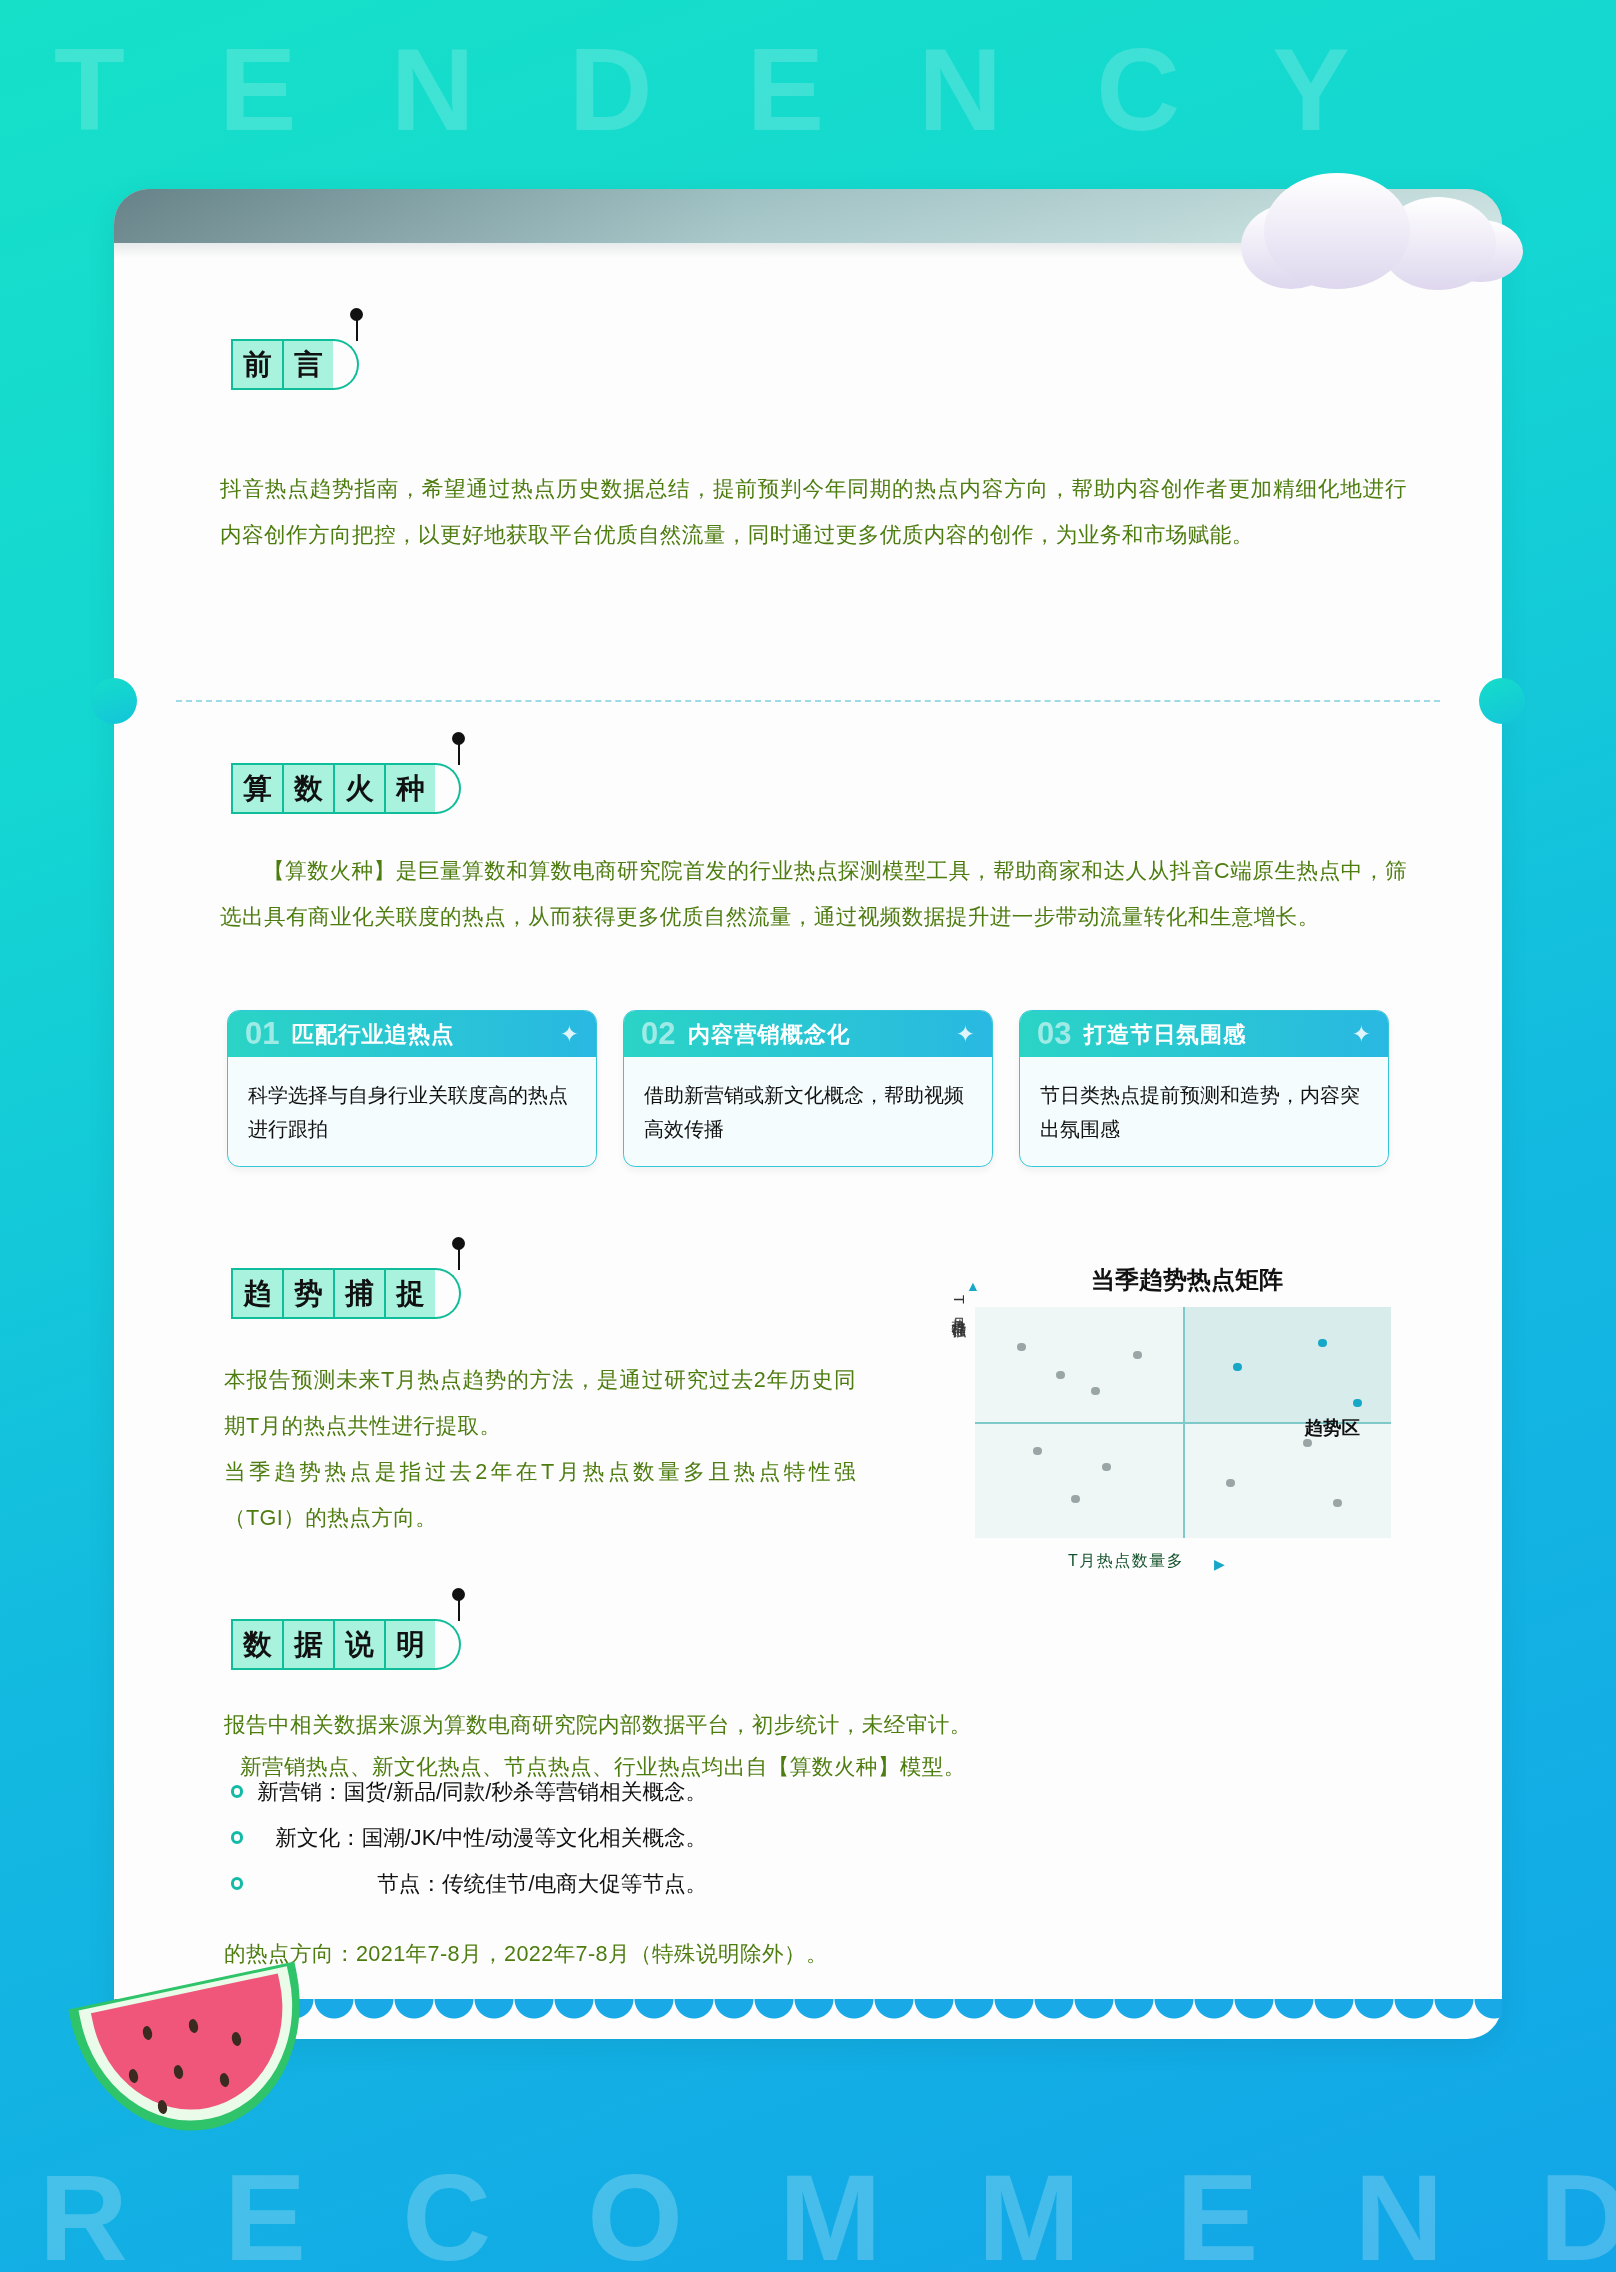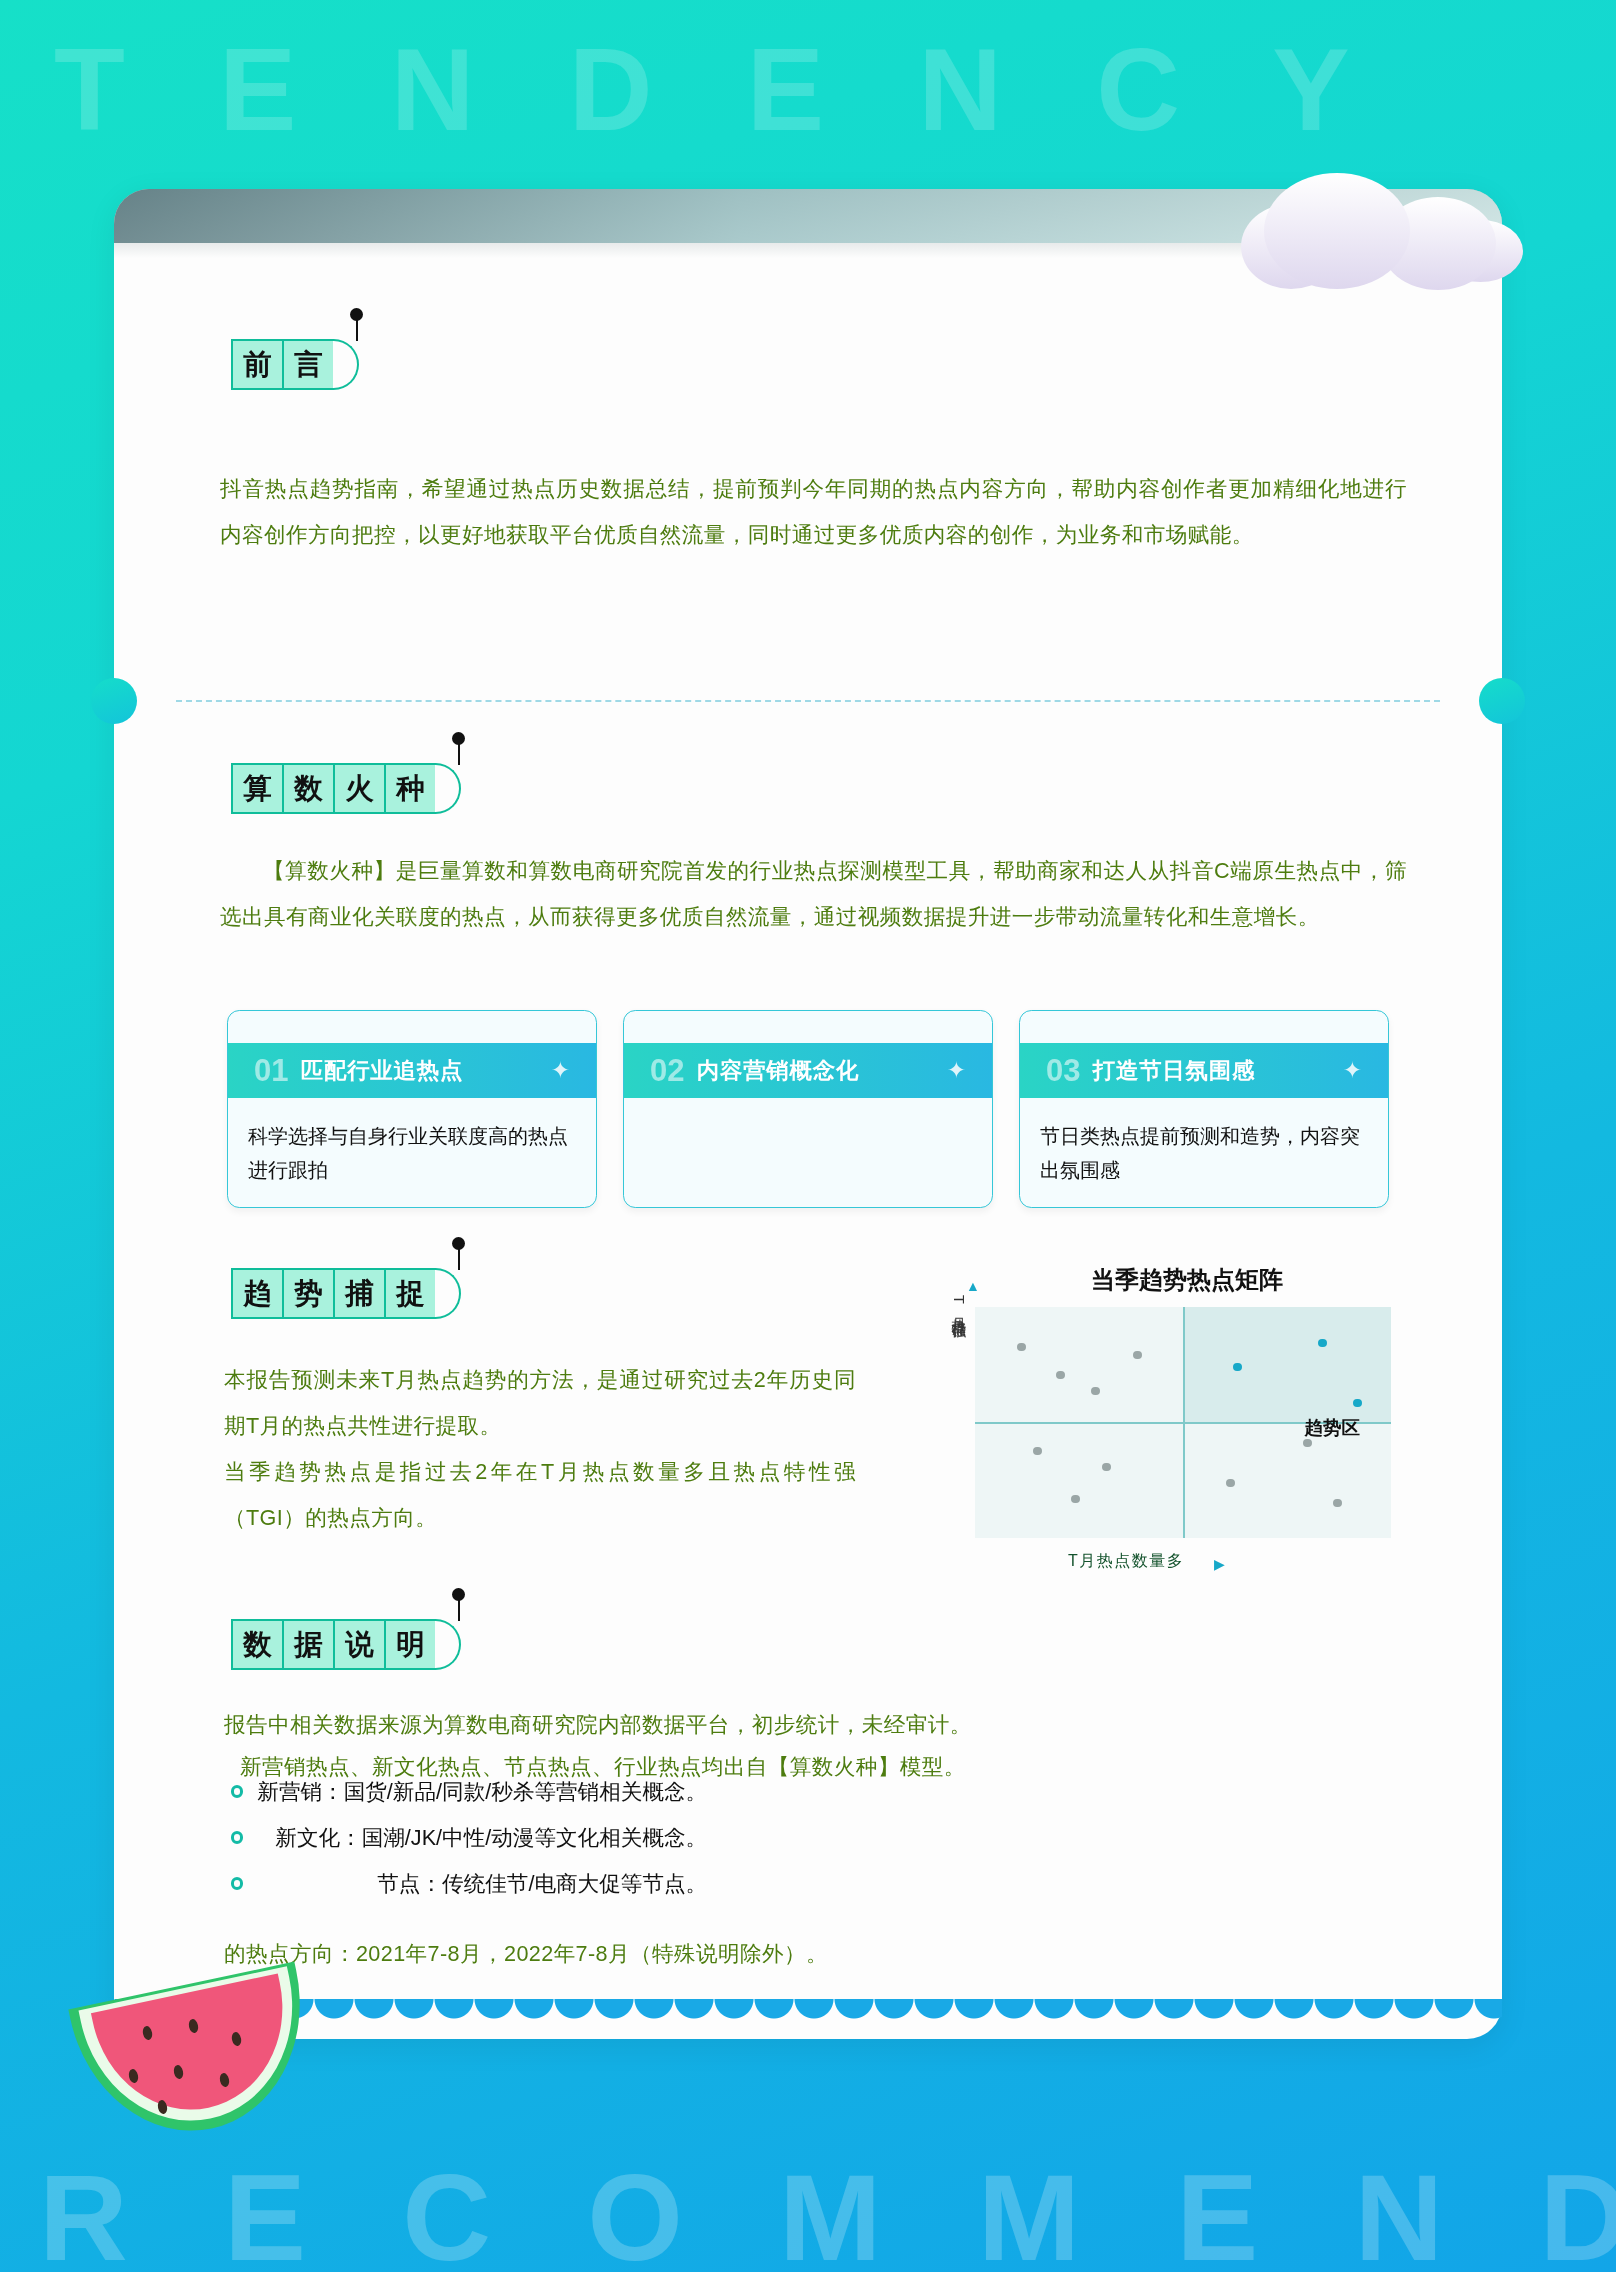--- a/index.html
+++ b/index.html
@@ -93,23 +93,23 @@
   .divider .notch-r{right:-23px;}
 
   
   .fcards{position:absolute;left:227px;top:1010px;display:flex;gap:26px;}
   .fcard{
     width:368px;border-radius:12.3px;overflow:hidden;
     border:1.5px solid #35c7d8;background:#f4fcfe;
     box-shadow:0 3.1px 7.7px rgba(0,0,0,.05);
   }
   .fcard .head{
-    height:55px;display:flex;align-items:center;padding:0 26px;
+    height:46px;display:flex;align-items:center;padding:0 17px;
     background:linear-gradient(90deg,#2ad4c5 0%,#29b8e2 100%);
-    color:#fff;box-sizing:border-box;margin-top:32px;
+    color:#fff;box-sizing:border-box;
   }
   .fcard .num{font-size:31px;font-weight:bold;opacity:.55;margin-right:12.3px;}
   .fcard .htxt{font-size:22.4px;font-weight:bold;letter-spacing:0.8px;}
   .fcard .spark{margin-left:auto;font-size:23px;opacity:.85;}
   .fcard .body{
     padding:21px 20px 20px;font-size:20px;line-height:34px;color:#111;
   }
 
   
   .matrix{position:absolute;left:952px;top:1264px;width:470px;}
@@ -221,20 +221,21 @@
       <span class="spark">✦</span>
     </div>
     <div class="body">科学选择与自身行业关联度高的热点进行跟拍</div>
   </div>
   <div class="fcard">
     <div class="head">
       <span class="num">02</span>
       <span class="htxt">内容营销概念化</span>
       <span class="spark">✦</span>
     </div>
+    <div class="body">借助新营销或新文化概念，帮助视频高效传播</div>
   </div>
   <div class="fcard">
     <div class="head">
       <span class="num">03</span>
       <span class="htxt">打造节日氛围感</span>
       <span class="spark">✦</span>
     </div>
     <div class="body">节日类热点提前预测和造势，内容突出氛围感</div>
   </div>
 </div>

